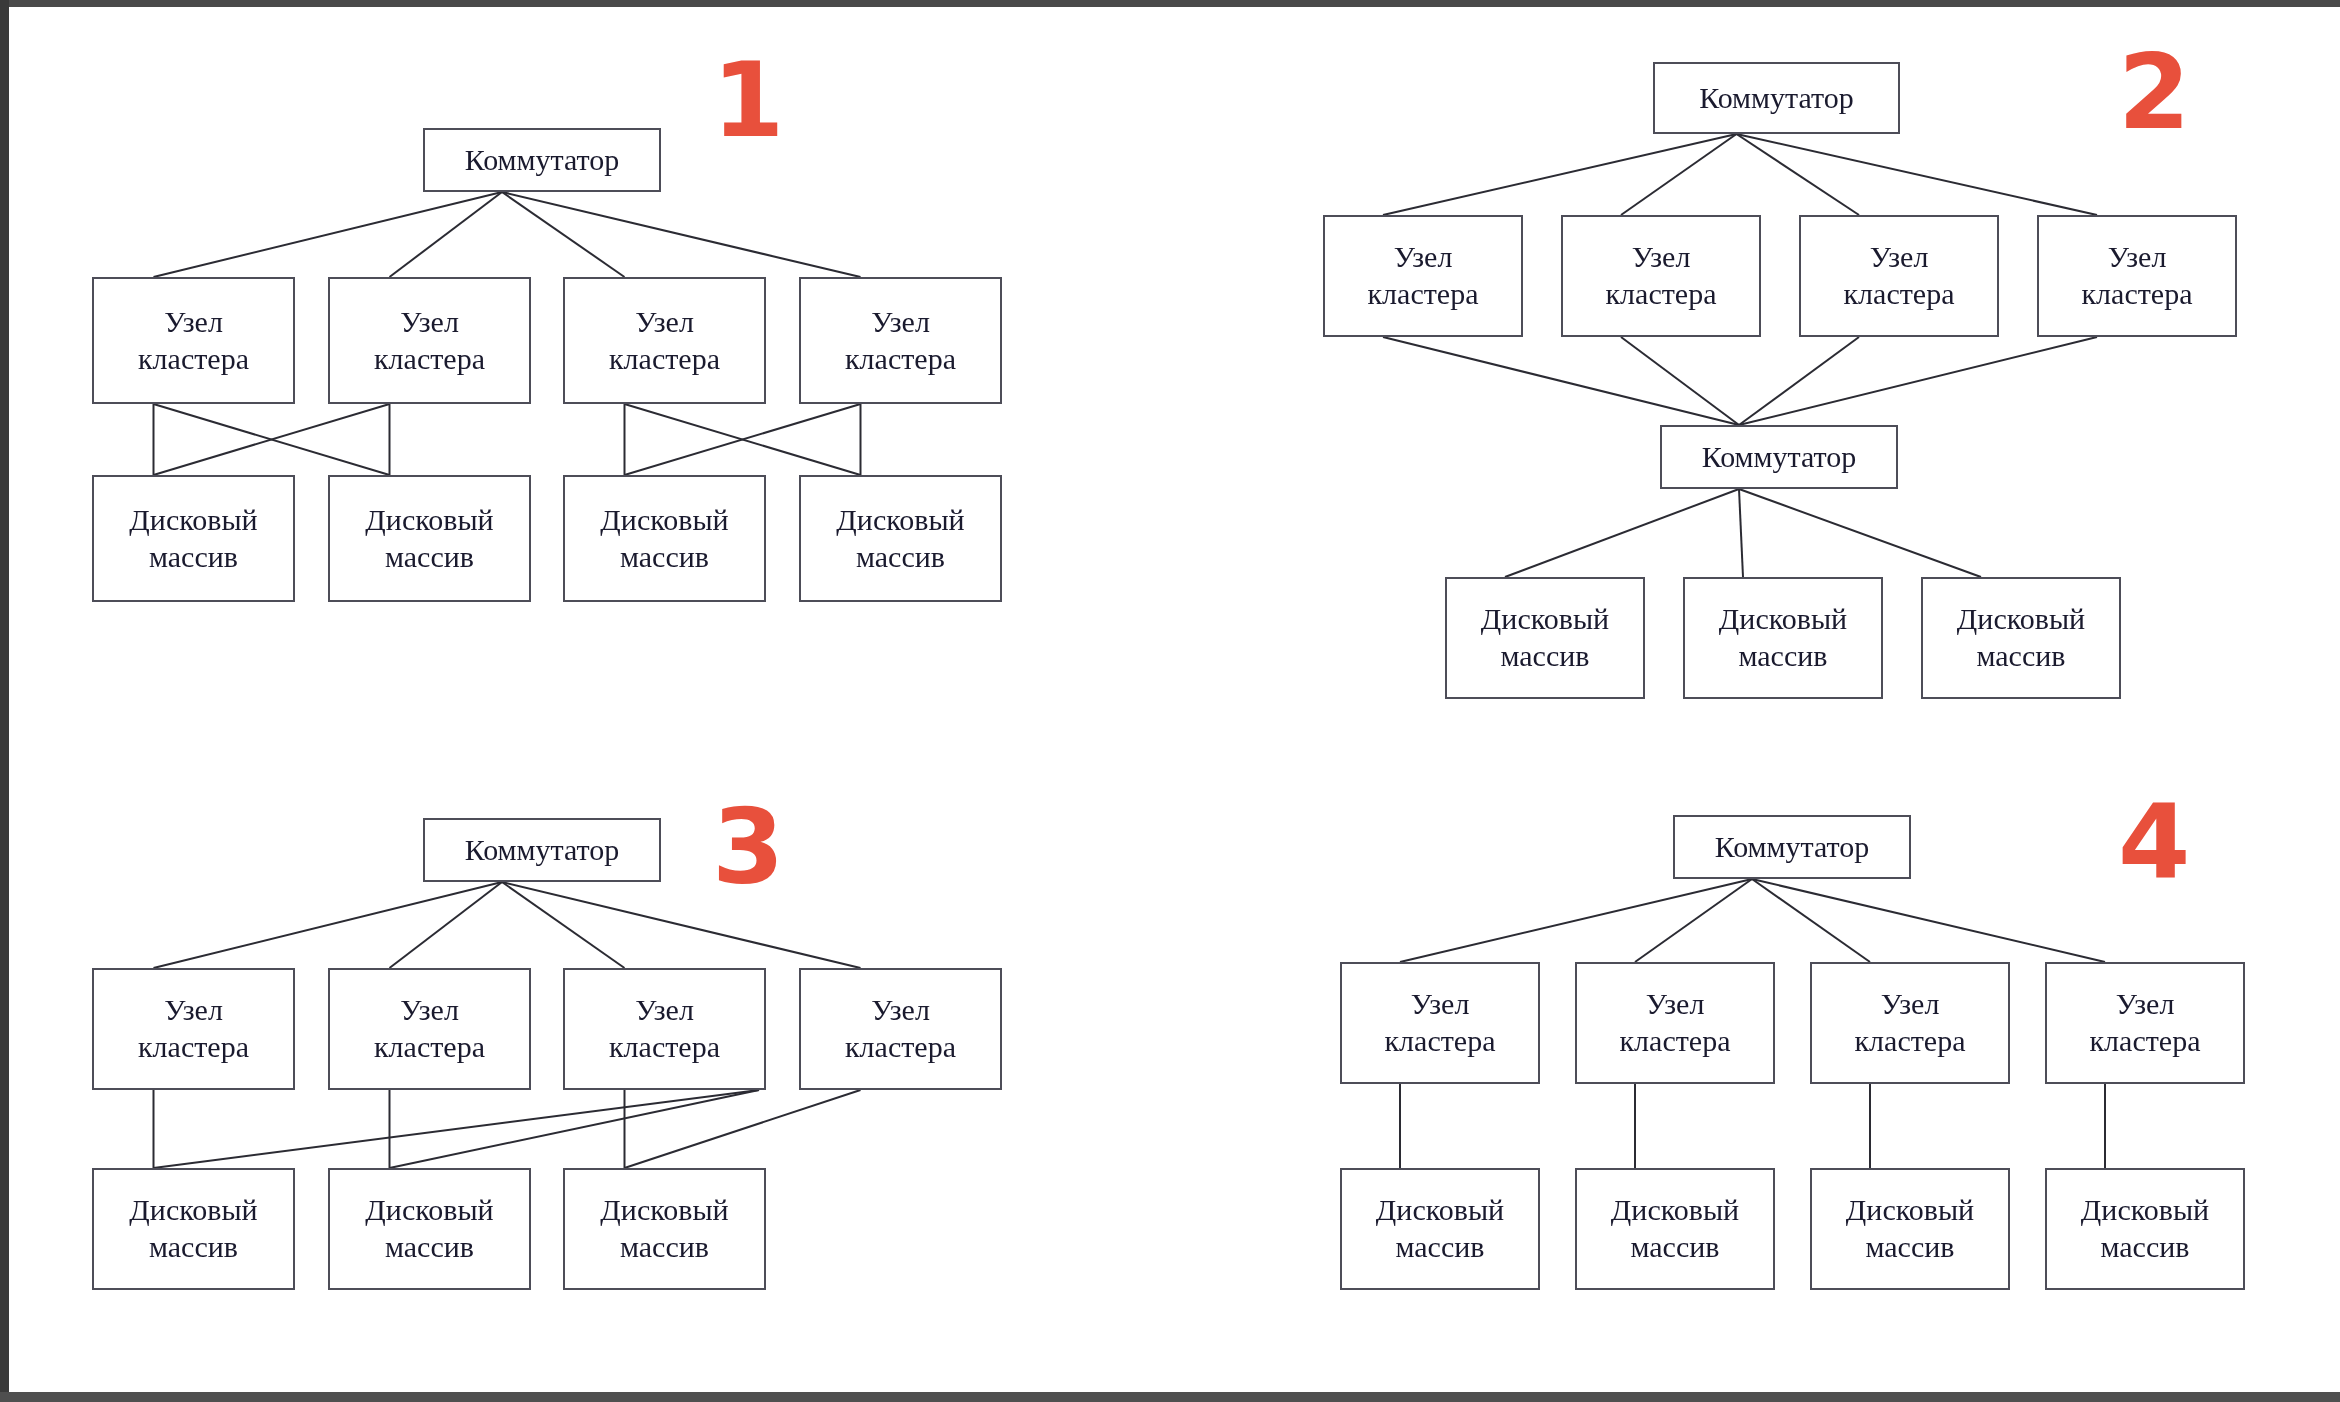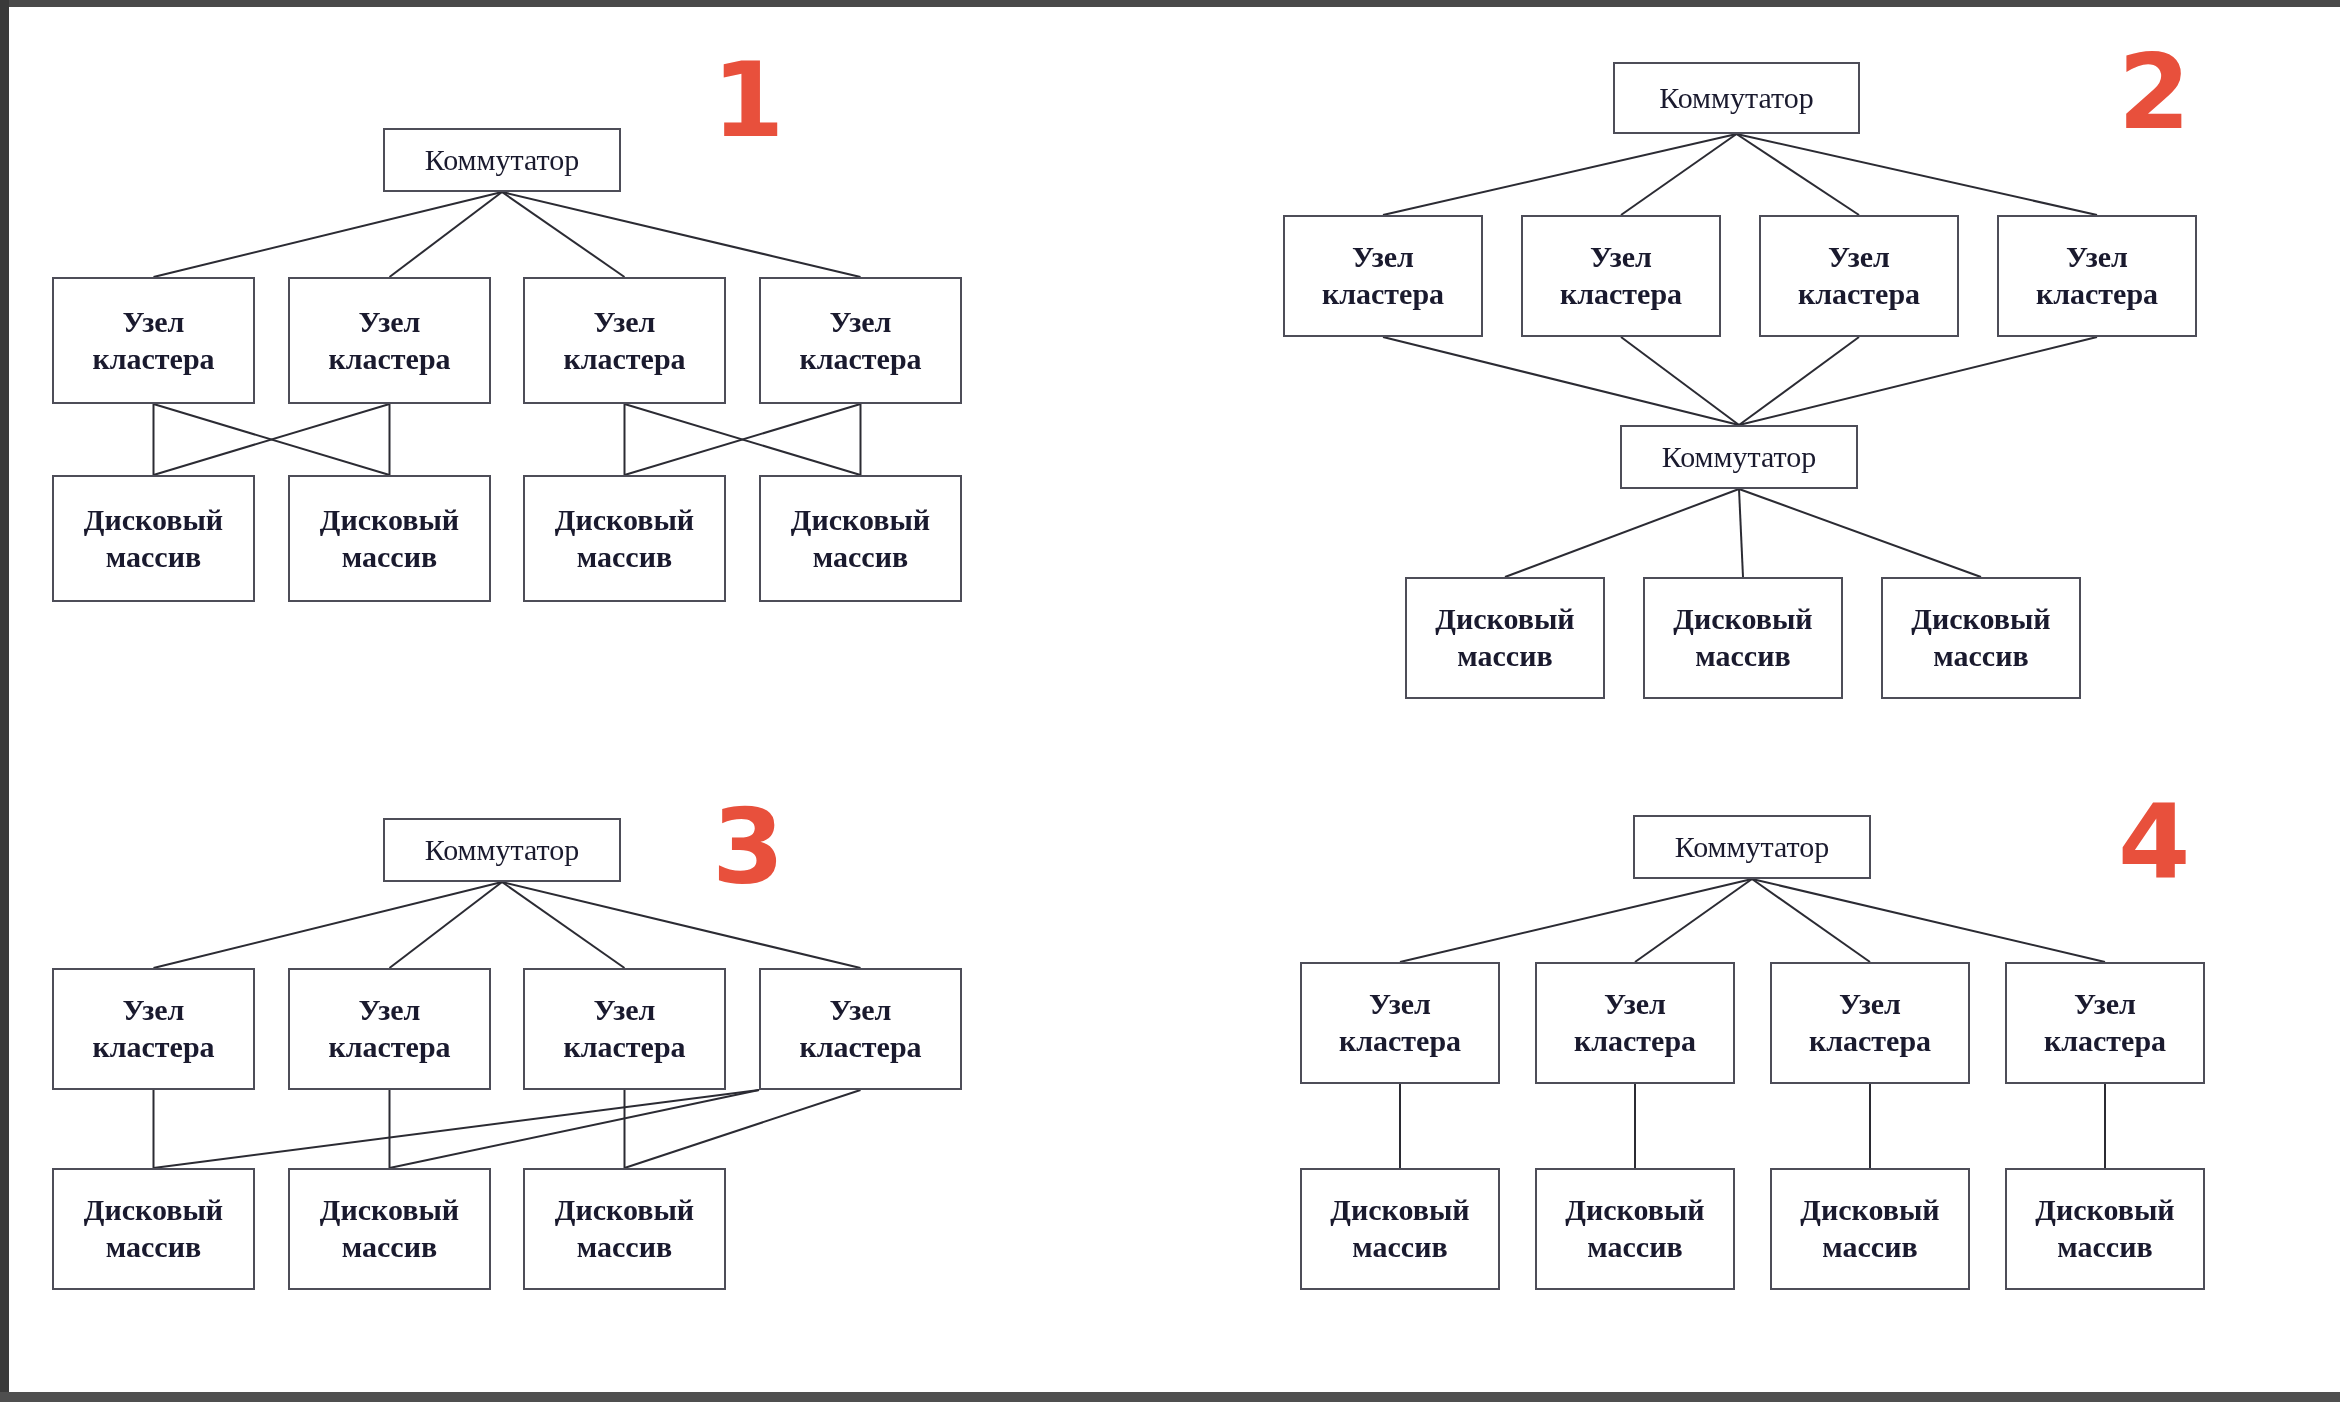--- a/index.html
+++ b/index.html
@@ -47,31 +47,31 @@
     border: 2px solid #d946ef;
     background: #ffffff;
     display: flex;
     flex-direction: column;
     align-items: center;
     justify-content: center;
     text-align: right;
     color: #1a1a2e;
     line-height: 1.22;
     z-index: 3;
+    margin-left: 40px;
   }
   .node .ln {
     display: block;
     white-space: nowrap;
   }
   .node.switch {
     font-size: 30px;
   }
   .node.leaf {
     font-size: 30px;
-    font-weight: bold;
   }
   .fig-num {
     position: absolute;
     font-family: "DejaVu Sans", "Liberation Sans", sans-serif;
     font-size: 104px;
     font-weight: 700;
     color: #e8503c;
     line-height: 1;
     z-index: 4;
   }

